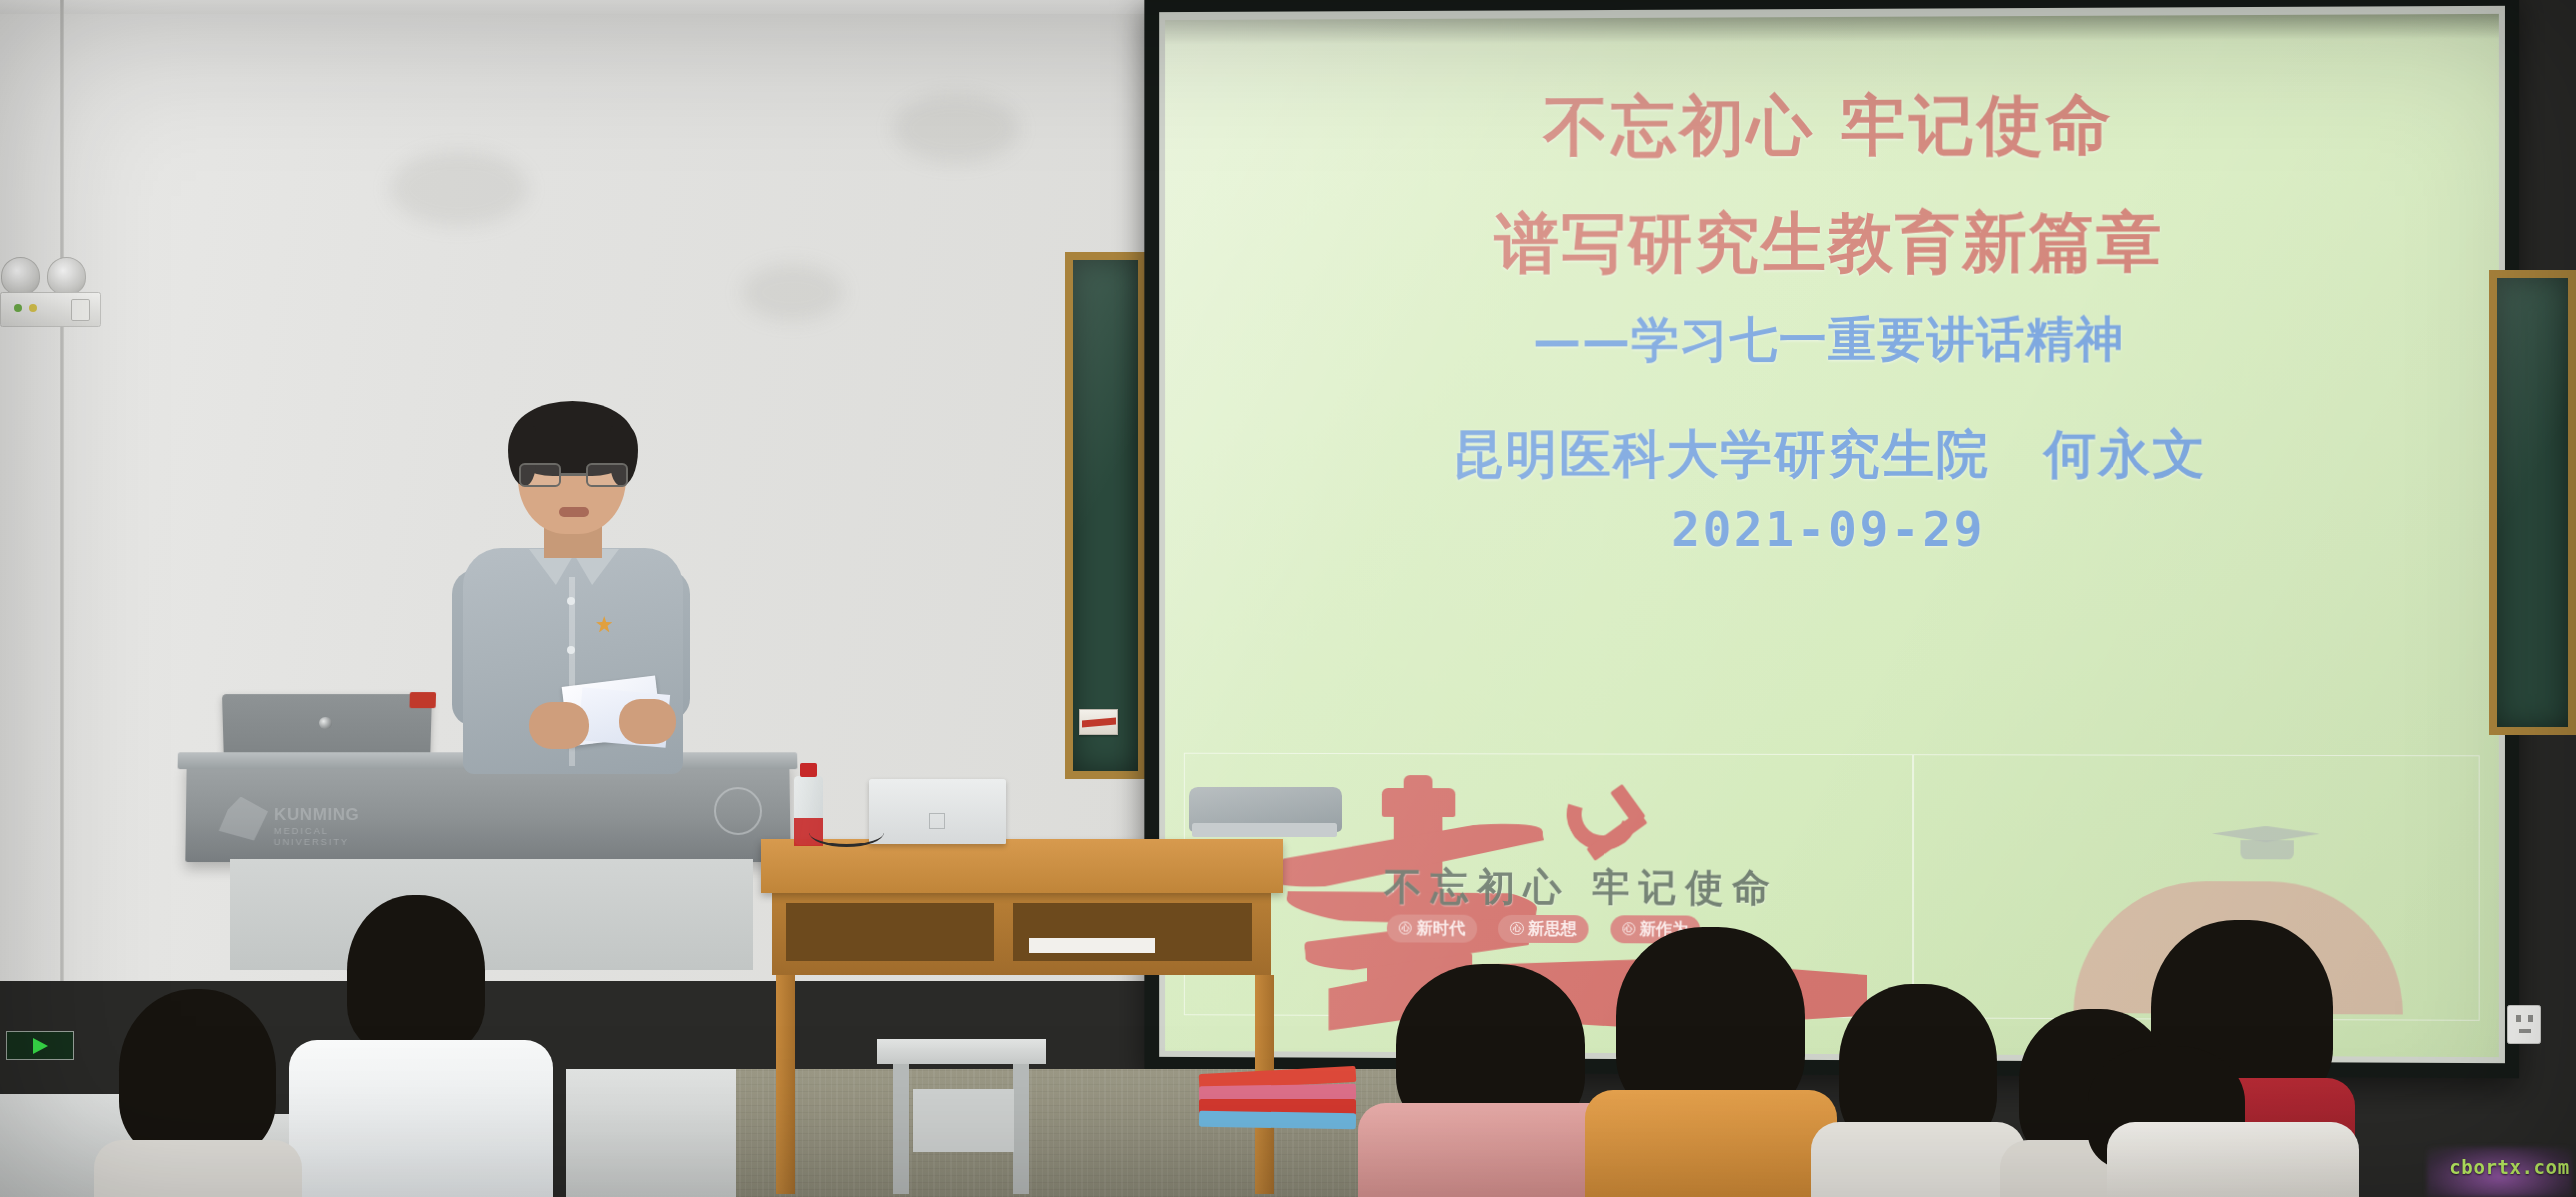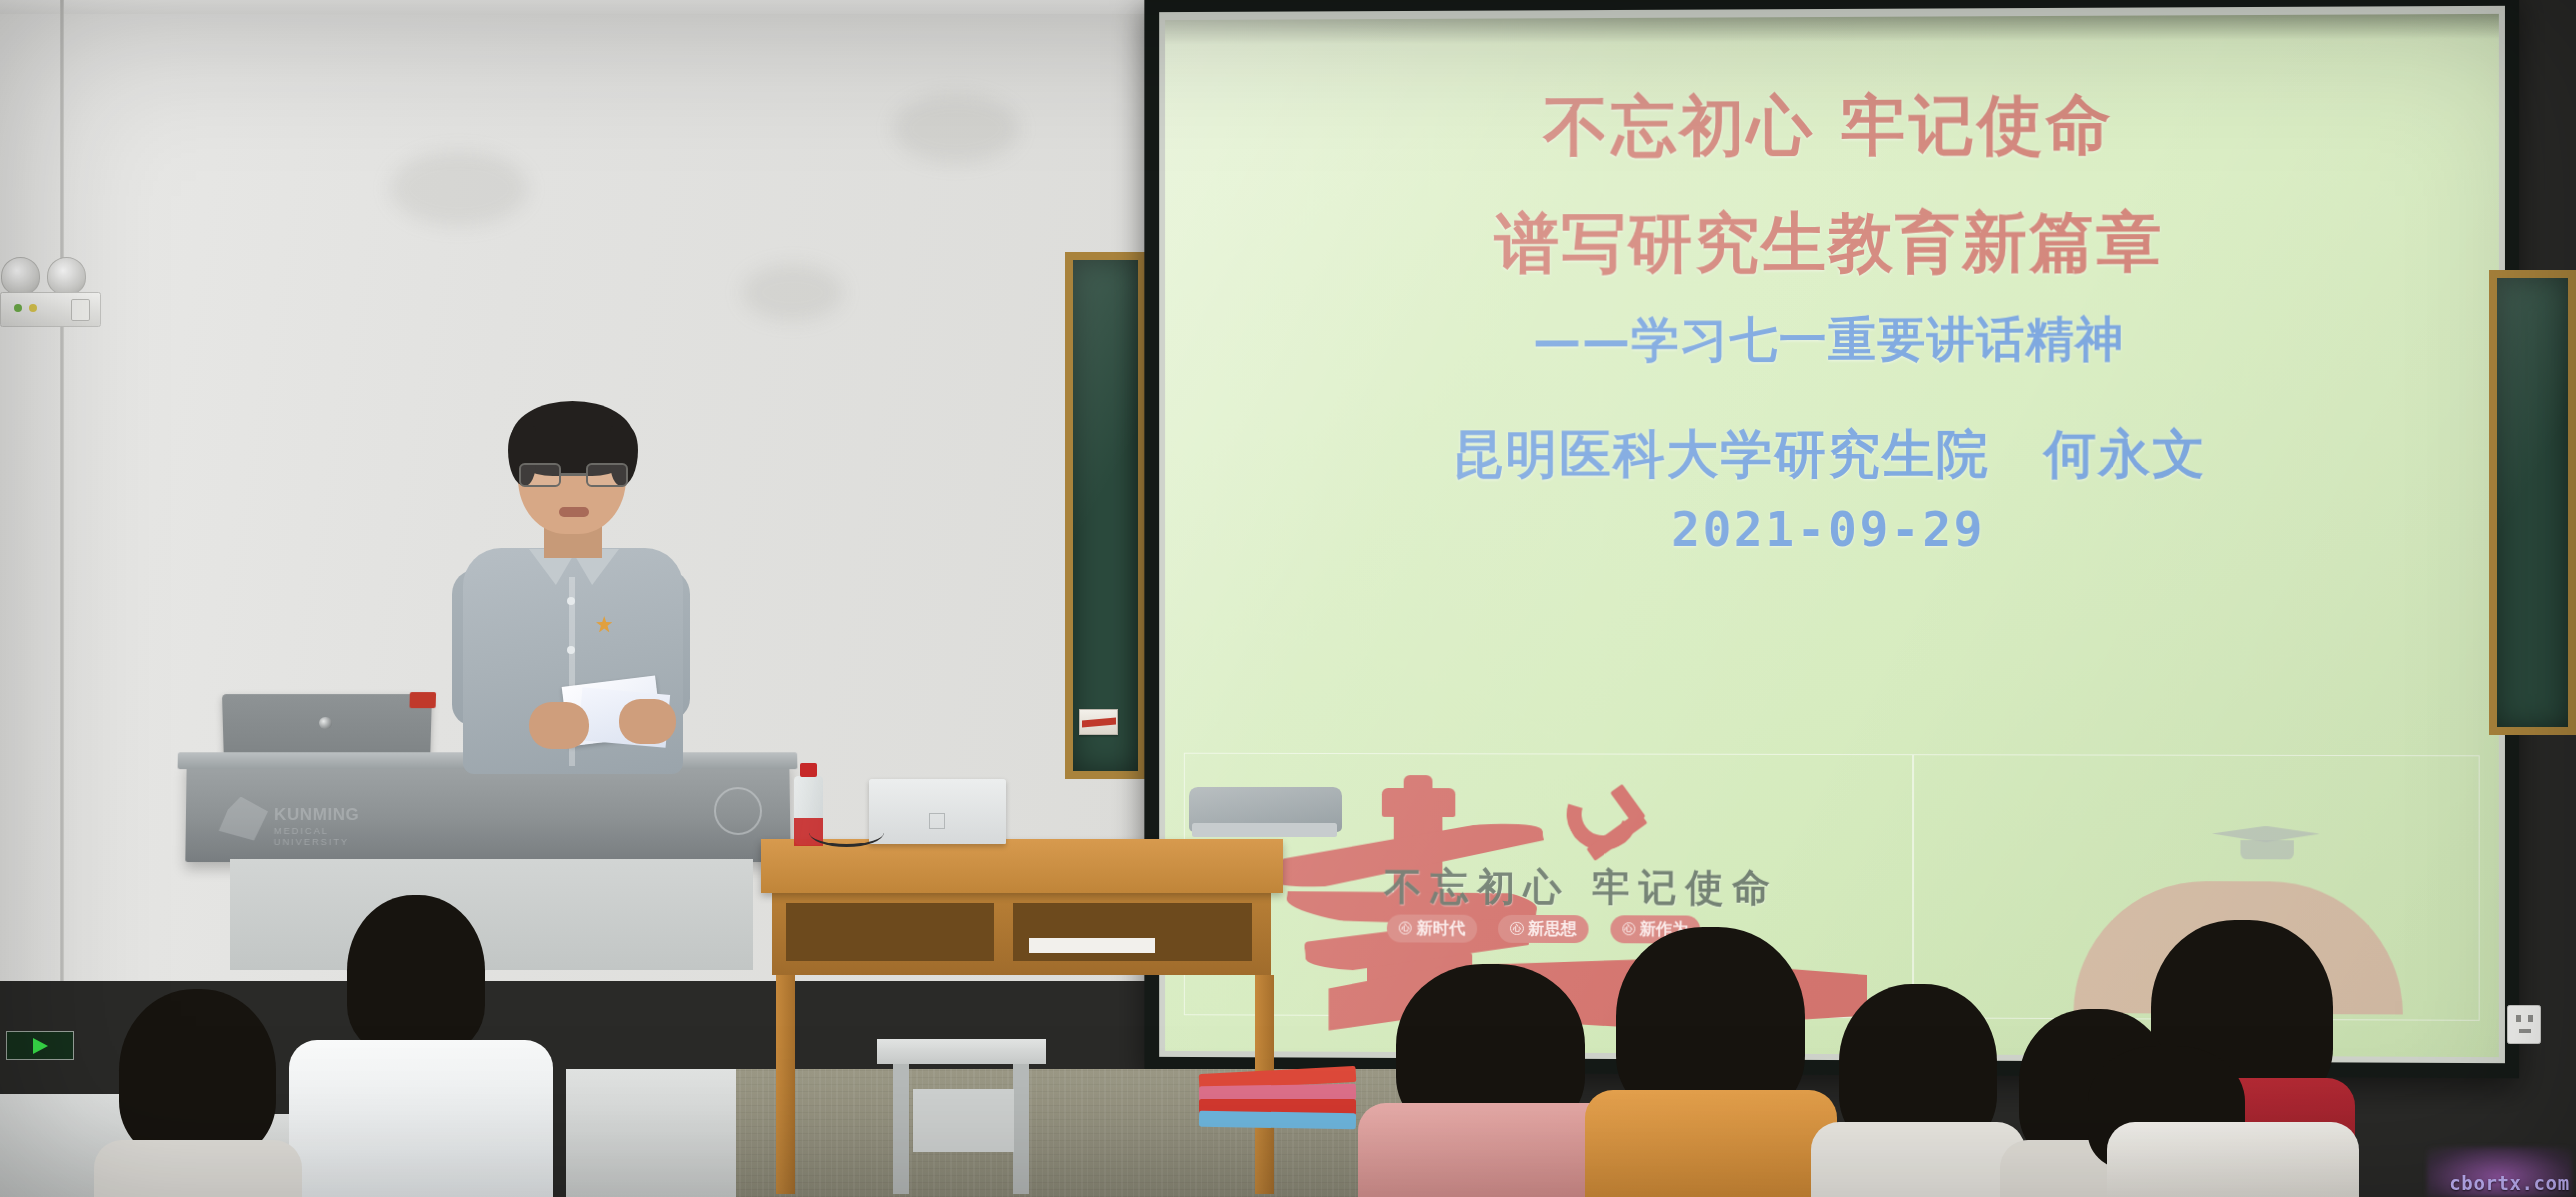--- a/index.html
+++ b/index.html
@@ -278,22 +278,22 @@
   .fo1{ top:0; background:#e04a3a; transform:rotate(-3deg); }
   .fo2{ top:15px; background:#e0718c; transform:rotate(-1deg); }
   .fo3{ top:29px; background:#d6392f; }
   .fo4{ top:42px; background:#6fb8e0; transform:rotate(1deg); }
 
   
   .outlet{ position:absolute; left:2507px; top:1005px; width:34px; height:39px;
     background:#f0f0ee; border:0.6px solid #c4c4c1; border-radius:2.5px; }
   .outlet-h{ position:absolute; background:#8d8d8a; }
 
-  .watermark{ position:absolute; right:6.3px; bottom:3px; font-size:19px; font-weight:700;
-    color:#c4b5fd; letter-spacing:0.6px; text-shadow:0 0.6px 1.9px rgba(0,0,0,.65);
+  .watermark{ position:absolute; right:6.3px; bottom:19px; font-size:19px; font-weight:700;
+    color:#bef264; letter-spacing:0.6px; text-shadow:0 0.6px 1.9px rgba(0,0,0,.65);
     font-family:"DejaVu Sans Mono","Liberation Mono",monospace; }
   .wm-blob{ position:absolute; right:3.8px; bottom:0px; width:145px; height:50px;
     background:radial-gradient(ellipse at 50% 60%,rgba(168,96,190,.85),rgba(120,60,150,.25) 70%,transparent);
     filter:blur(1.9px); }
   .vignette{ position:absolute; inset:0; pointer-events:none;
     box-shadow:inset 0 0 164px rgba(0,0,0,.28); }
 </style>
 </head>
 <body>
 

